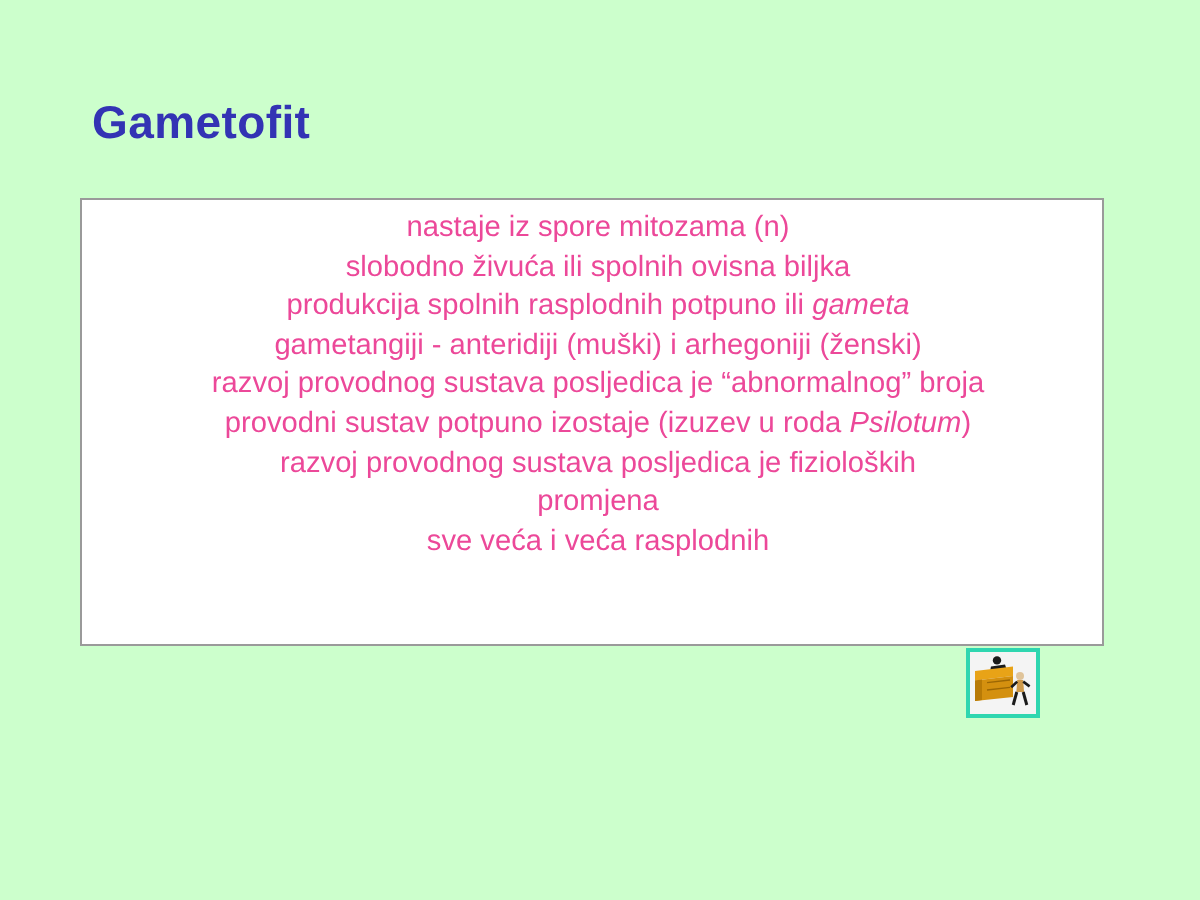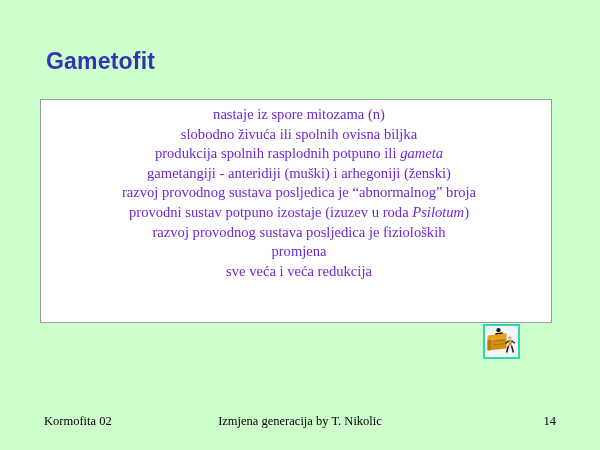--- a/index.html
+++ b/index.html
@@ -43,24 +43,24 @@
   #body-list {
     position: absolute;
     left: 12px;
     top: 5px;
     right: 6px;
     margin: 0;
     padding: 0;
     list-style: none;
   }
   #body-list li {
-    font-family: Liberation Serif, serif;
+    font-family: Liberation Sans, sans-serif;
     font-size: 14.6px;
     line-height: 19.6px;
-    color: #6d28d9;
+    color: #ec4899;
     white-space: nowrap;
   }
   #body-list li i {
     font-style: italic;
   }
   #clip-art {
     position: absolute;
     left: 483px;
     top: 324px;
     width: 37px;
@@ -101,21 +101,21 @@
   <div id="content-box" style="background: rgb(255, 255, 255); border-color: rgb(154, 154, 154);">
     <ul id="body-list">
         <li><span>nastaje iz spore mitozama (n)</span></li>
         <li><span>slobodno živuća ili spolnih ovisna biljka</span></li>
         <li><span>produkcija spolnih rasplodnih potpuno ili </span><i>gameta</i></li>
         <li><span>gametangiji - anteridiji (muški) i arhegoniji (ženski)</span></li>
         <li><span>razvoj provodnog sustava posljedica je “abnormalnog” broja</span></li>
         <li><span>provodni sustav potpuno izostaje (izuzev u roda </span><i>Psilotum</i><span>)</span></li>
         <li><span>razvoj provodnog sustava posljedica je fizioloških</span></li>
         <li><span>promjena</span></li>
-        <li><span>sve veća i veća redukcija</span></li>
+        <li><span>sve veća i veća rasplodnih</span></li>
       </ul>
   </div>
 
   <div id="clip-art" style="border-color: rgb(47, 214, 176);">
     <svg width="33" height="31" viewBox="0 0 33 31" xmlns="http://www.w3.org/2000/svg">
       <rect x="0" y="0" width="33" height="31" fill="#f4f4f4"></rect>
 
       <circle cx="13.5" cy="4.2" r="2.1" fill="#1a1a1a"></circle>
       <path d="M10.5 7.2 L17.5 6.2 L18.5 9.2 L10.0 9.6 Z" fill="#1a1a1a"></path>
 
@@ -129,19 +129,14 @@
 
       <circle cx="25.0" cy="12.0" r="2.0" fill="#e0c49a"></circle>
       <path d="M23.6 14.0 L26.6 14.0 L27.0 20.0 L23.2 20.0 Z" fill="#cf9a4a"></path>
       <line x1="23.4" y1="20.0" x2="21.6" y2="26.5" stroke="#1a1a1a" stroke-width="1.5"></line>
       <line x1="26.6" y1="20.0" x2="28.4" y2="26.5" stroke="#1a1a1a" stroke-width="1.5"></line>
       <line x1="23.6" y1="14.8" x2="20.6" y2="17.6" stroke="#1a1a1a" stroke-width="1.3"></line>
       <line x1="26.6" y1="14.8" x2="29.8" y2="17.2" stroke="#1a1a1a" stroke-width="1.3"></line>
     </svg>
   </div>
 
-  <div id="footer">
-    <div class="f-item" id="footer-left">Kormofita 02</div>
-    <div class="f-item" id="footer-center">Izmjena generacija by T. Nikolic</div>
-    <div class="f-item" id="footer-right">14</div>
-  </div>
 
 </div>
 
 </body></html>

